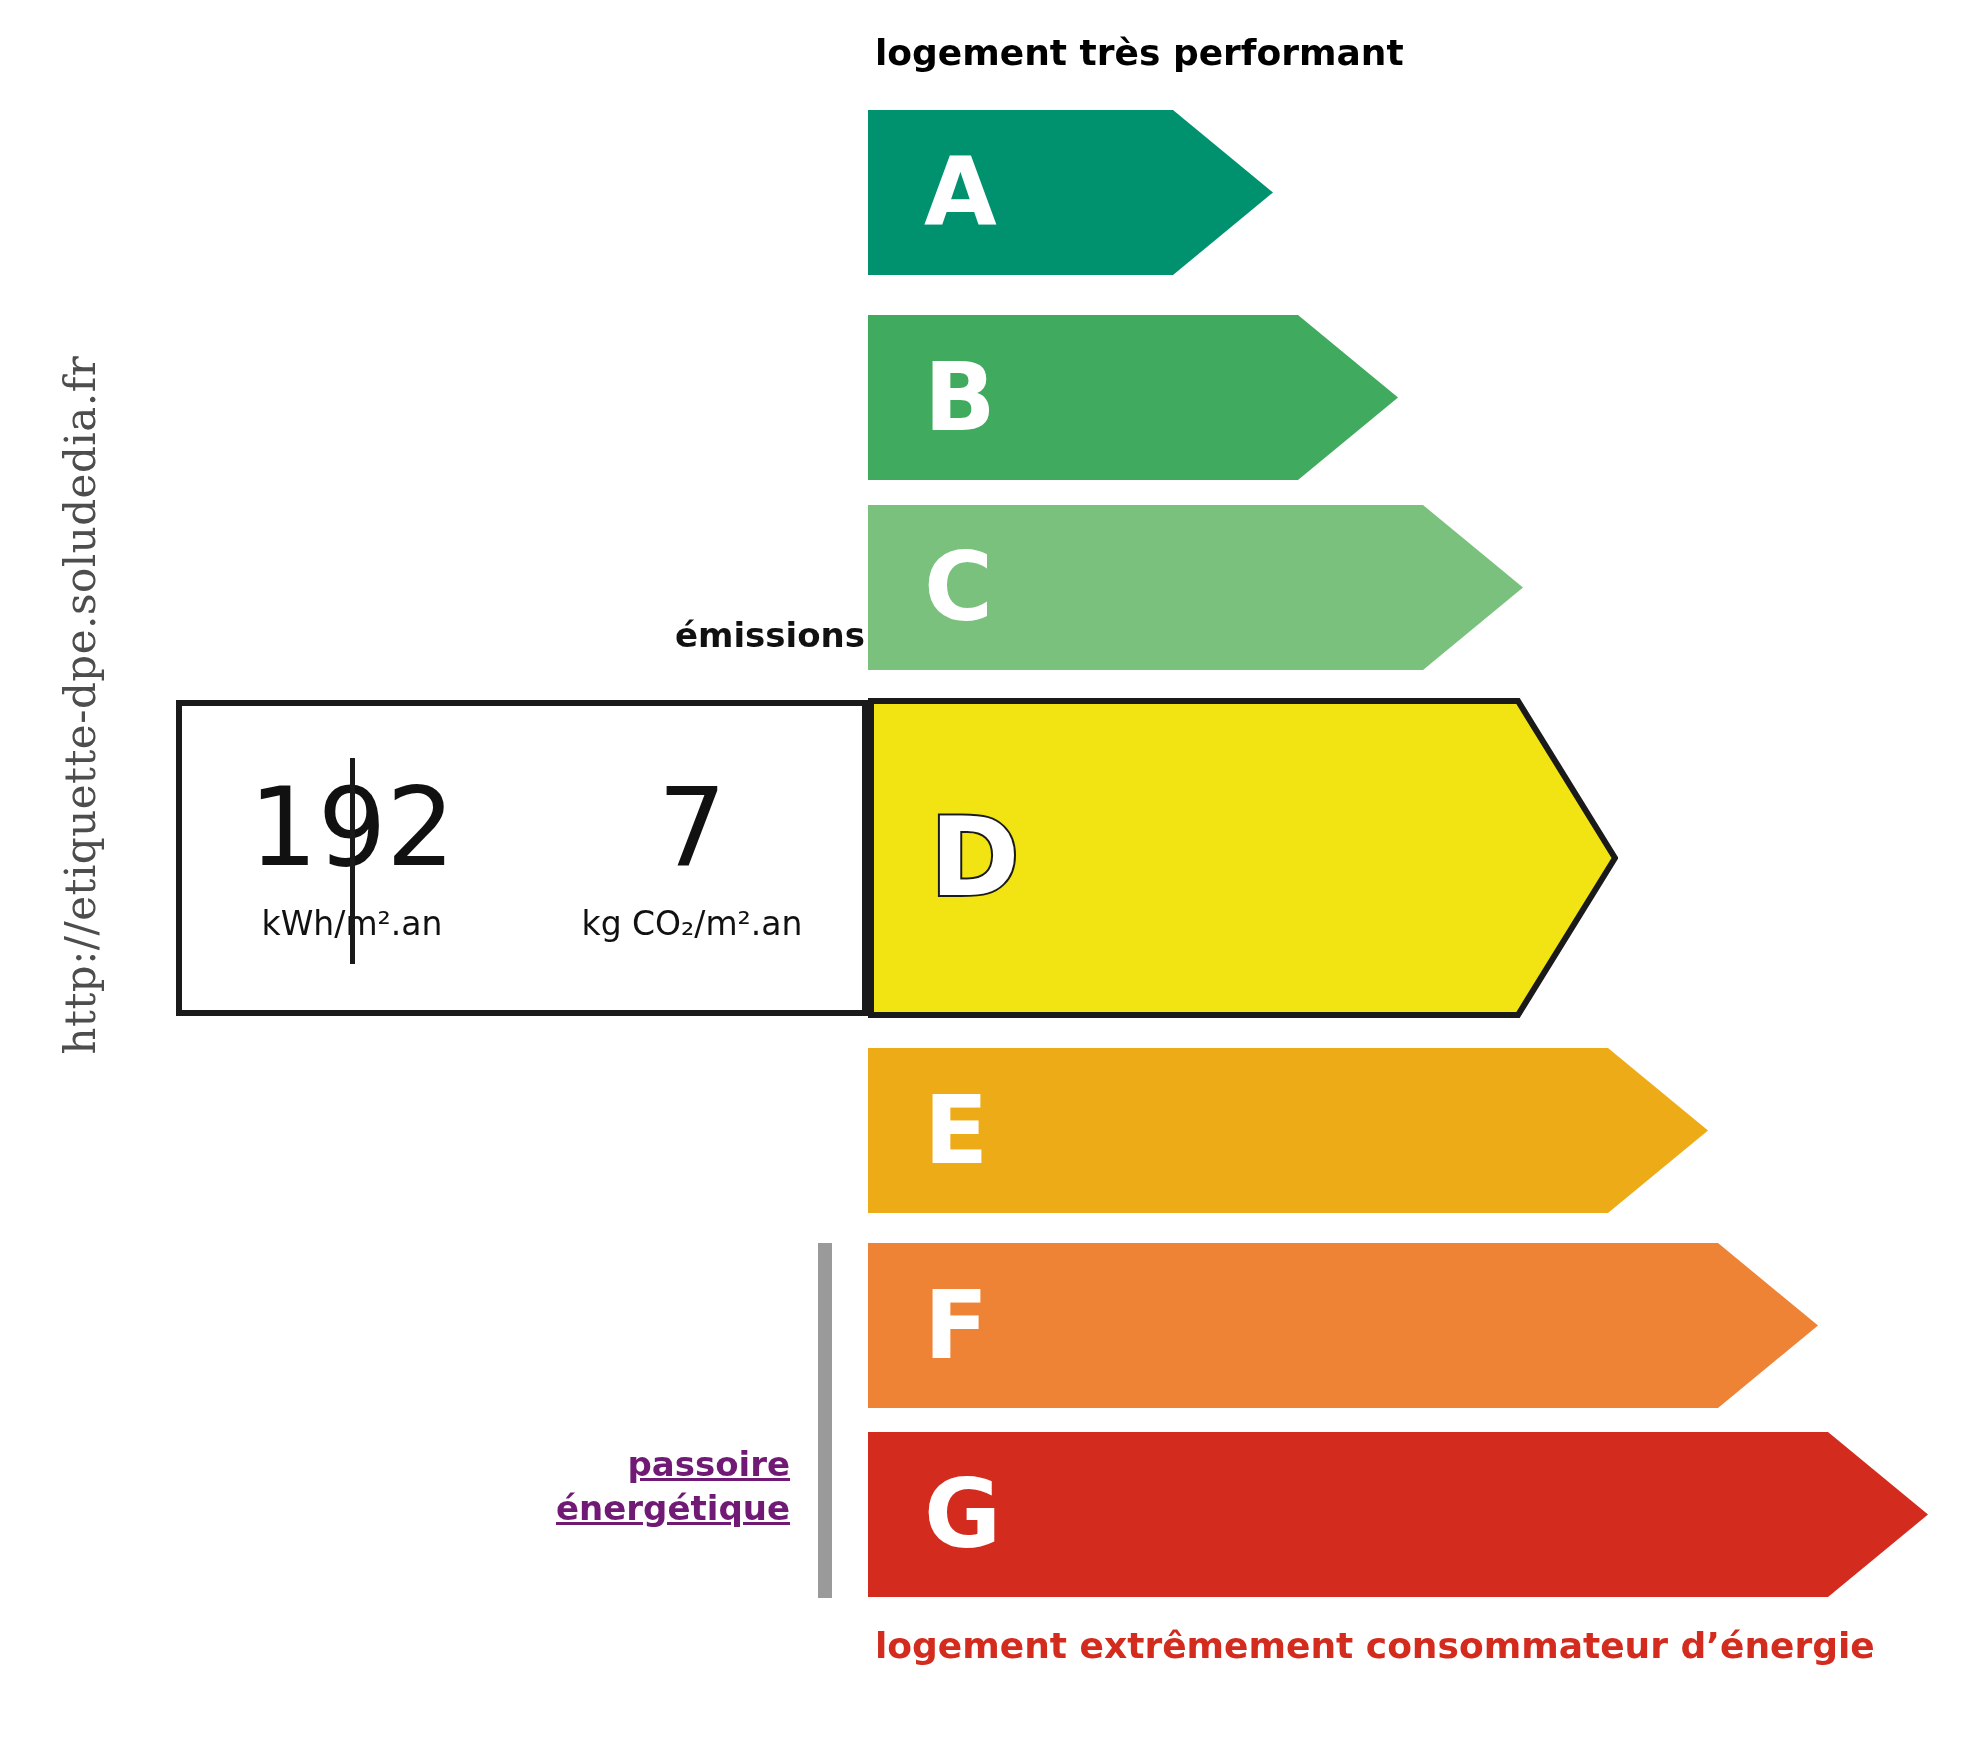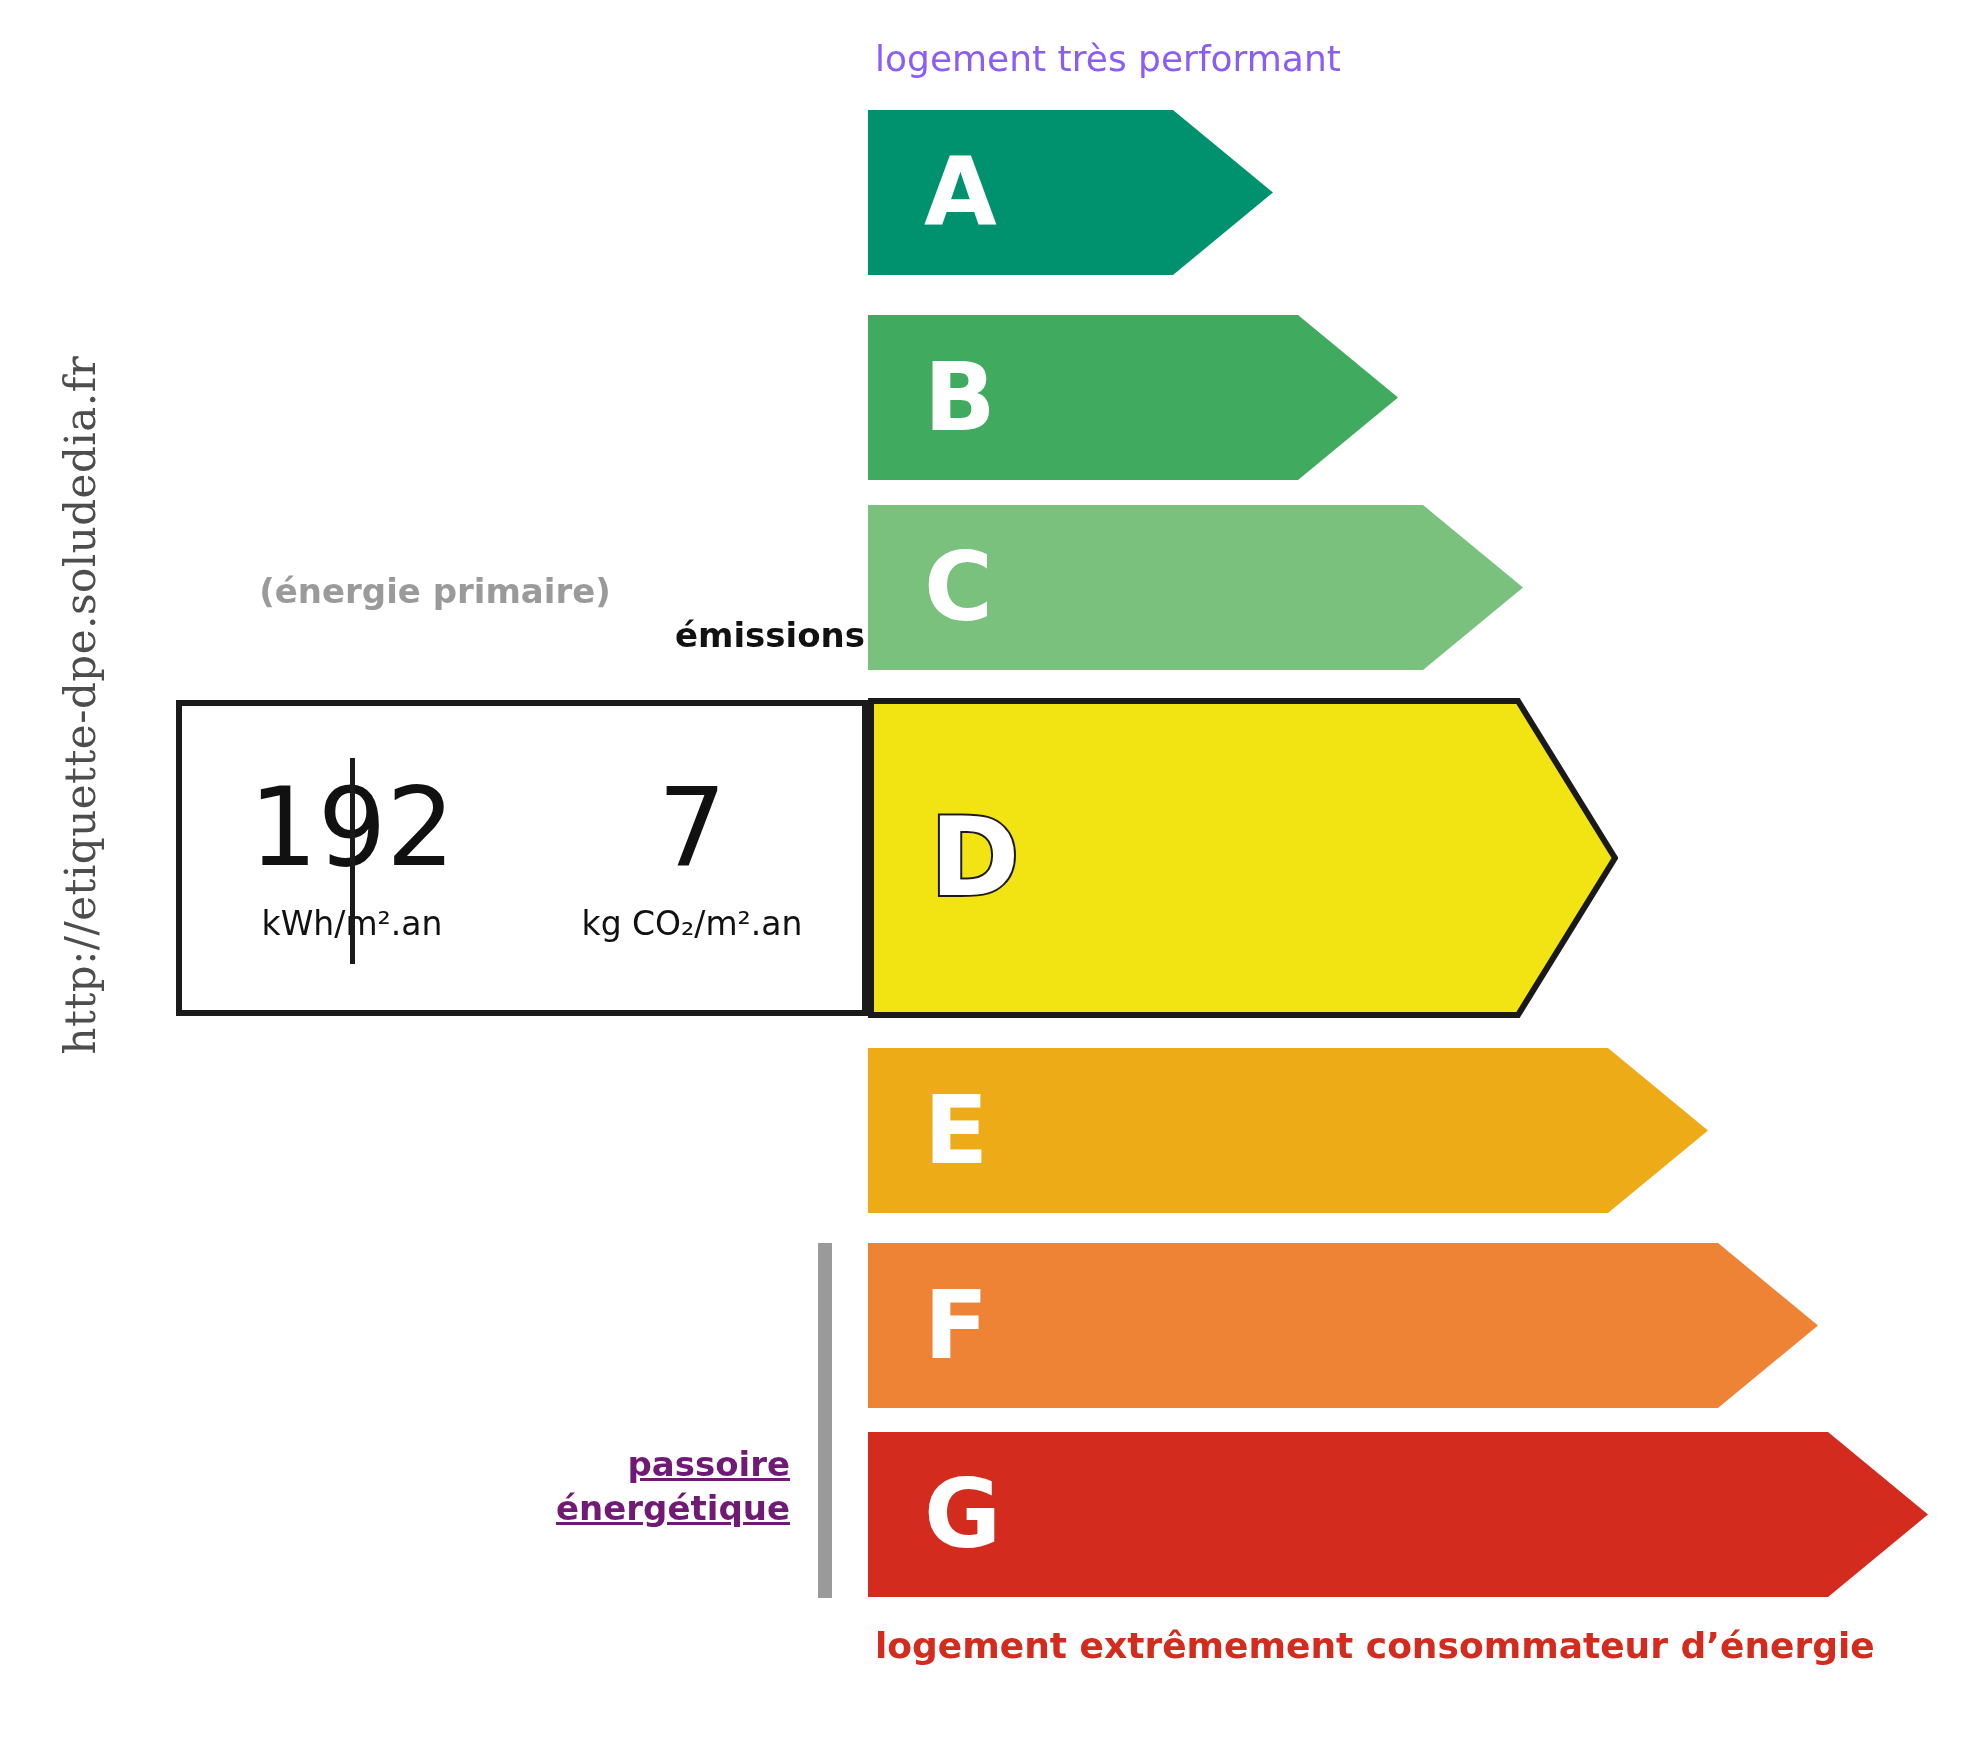--- a/index.html
+++ b/index.html
@@ -37,24 +37,23 @@
     letter-spacing: 0.5px;
     white-space: nowrap;
   }
 
   
   #top-label {
     position: absolute;
     left: 875px;
     top: 32px;
     font-size: 36px;
-    font-weight: normal;
-    color: #8b5cf6;
+    font-weight: bold;
+    color: #000000;
     white-space: nowrap;
-    margin-top: 6px;
   }
   #bottom-label {
     position: absolute;
     left: 875px;
     top: 1625px;
     font-size: 36px;
     font-weight: bold;
     color: #d32b1e;
     white-space: nowrap;
     text-align: right;
@@ -186,21 +185,20 @@
 </head>
 <body>
 
 <div id="watermark">
   <div class="wm-text">http://etiquette-dpe.soludedia.fr</div>
 </div>
 
 <div id="top-label">logement très performant</div>
 
 <div id="conso-caption">
-  <span class="l2">(énergie primaire)</span>
 </div>
 <div id="emis-caption">émissions</div>
 
 <div id="value-box">
   <div class="cell">
     <div class="big-number">192</div>
     <div class="unit">kWh/m².an</div>
     <div class="divider"></div>
   </div>
   <div class="cell">

